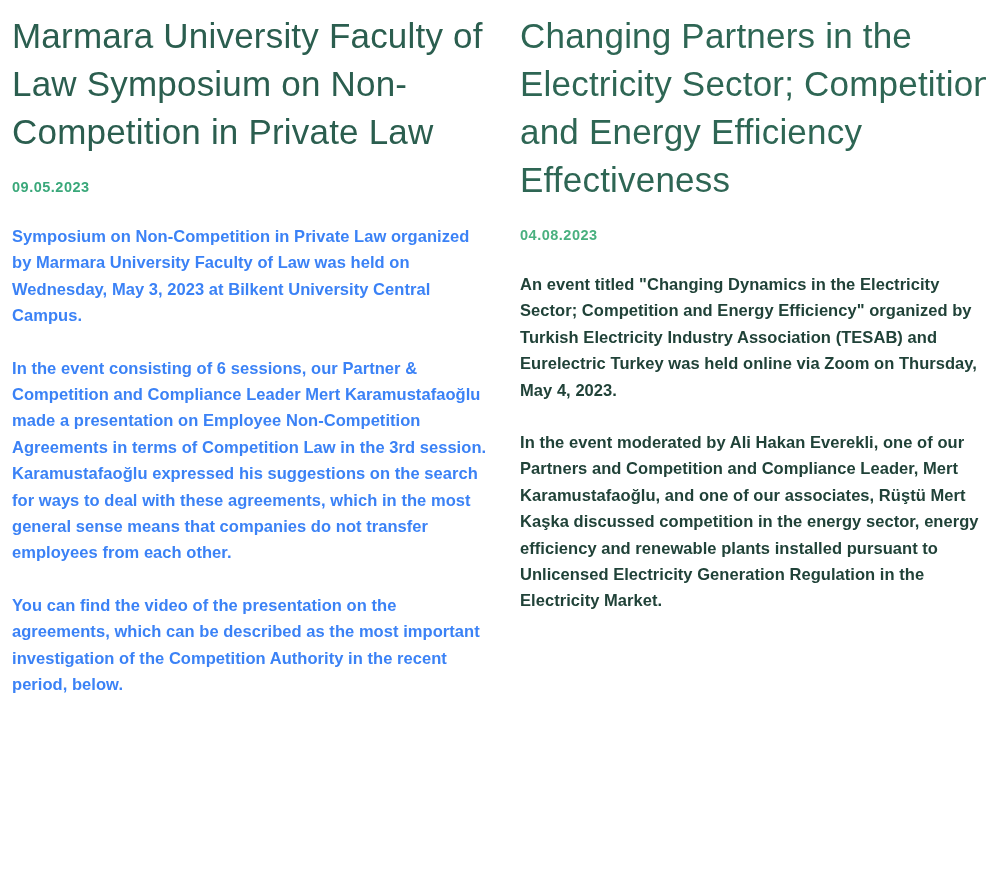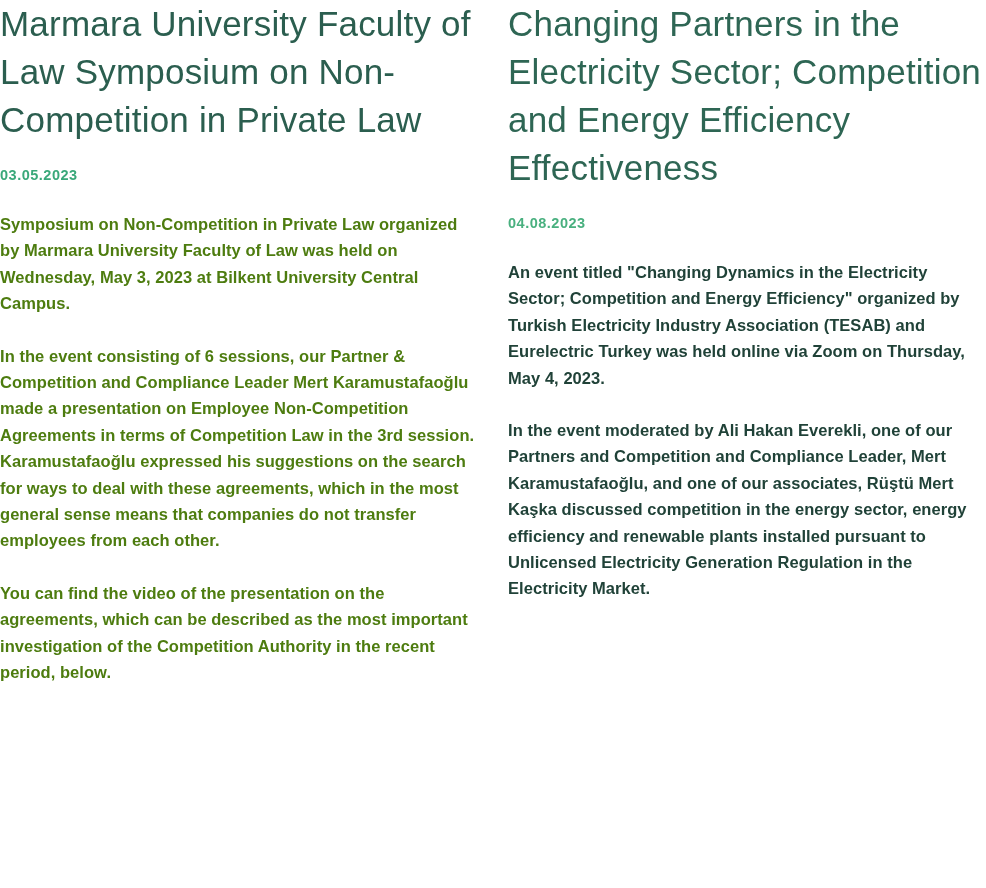--- a/index.html
+++ b/index.html
@@ -11,21 +11,21 @@
     height: 888px;
     background: #ffffff;
     font-family: "Liberation Sans", sans-serif;
     overflow: hidden;
   }
   .page {
     position: relative;
     width: 828px;
     height: 888px;
     box-sizing: border-box;
-    padding: 0;
+    padding: 12px;
   }
   .columns {
     display: flex;
     flex-direction: row;
     gap: 30px;
     width: 986px;
     box-sizing: border-box;
   }
   .column {
     width: 478px;
@@ -55,40 +55,40 @@
     margin: 0 0 28px 0;
     padding-top: 5px;
   }
   .column.right .article-date {
     color: #49b07f;
   }
   .article-body p {
     font-size: 16.5px;
     line-height: 26.4px;
     font-weight: 700;
-    color: #4d7c0f;
+    color: #3b82f6;
     margin: 0 0 26px 0;
     letter-spacing: 0.05px;
   }
   .article-body p:last-child {
     margin-bottom: 0;
   }
   .column.right .article-body p {
     color: #204238;
   }
 </style>
 </head>
 <body>
 
 <div class="page">
   <div class="columns">
 
     <div class="column left">
       <h1 class="article-title">Marmara University Faculty of Law Symposium on Non-Competition in Private Law</h1>
-      <div class="article-date">03.05.2023</div>
+      <div class="article-date">09.05.2023</div>
       <div class="article-body">
         <p>Symposium on Non-Competition in Private Law organized by Marmara University Faculty of Law was held on Wednesday, May 3, 2023 at Bilkent University Central Campus.</p>
         <p>In the event consisting of 6 sessions, our Partner &amp; Competition and Compliance Leader Mert Karamustafaoğlu made a presentation on Employee Non-Competition Agreements in terms of Competition Law in the 3rd session. Karamustafaoğlu expressed his suggestions on the search for ways to deal with these agreements, which in the most general sense means that companies do not transfer employees from each other.</p>
         <p>You can find the video of the presentation on the agreements, which can be described as the most important investigation of the Competition Authority in the recent period, below.</p>
       </div>
     </div>
 
     <div class="column right">
       <h1 class="article-title alt">Changing Partners in the Electricity Sector; Competition and Energy Efficiency Effectiveness</h1>
       <div class="article-date">04.08.2023</div>

